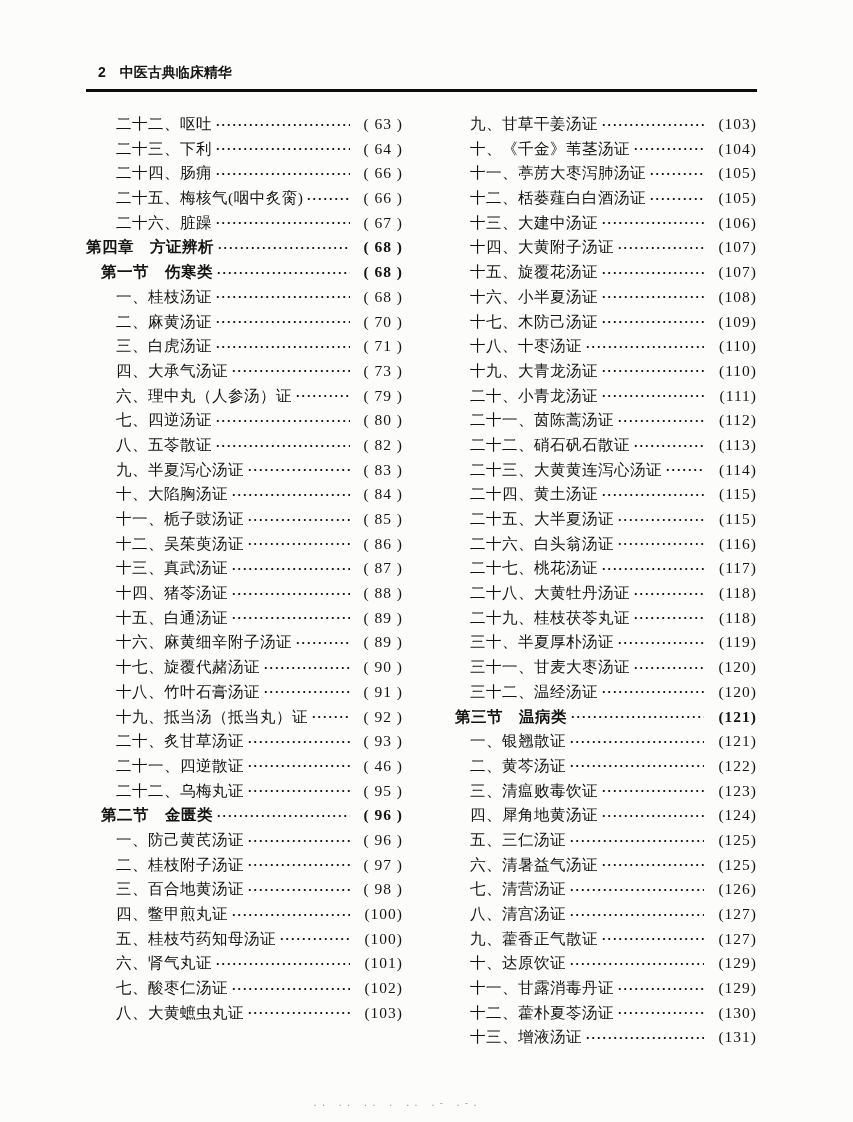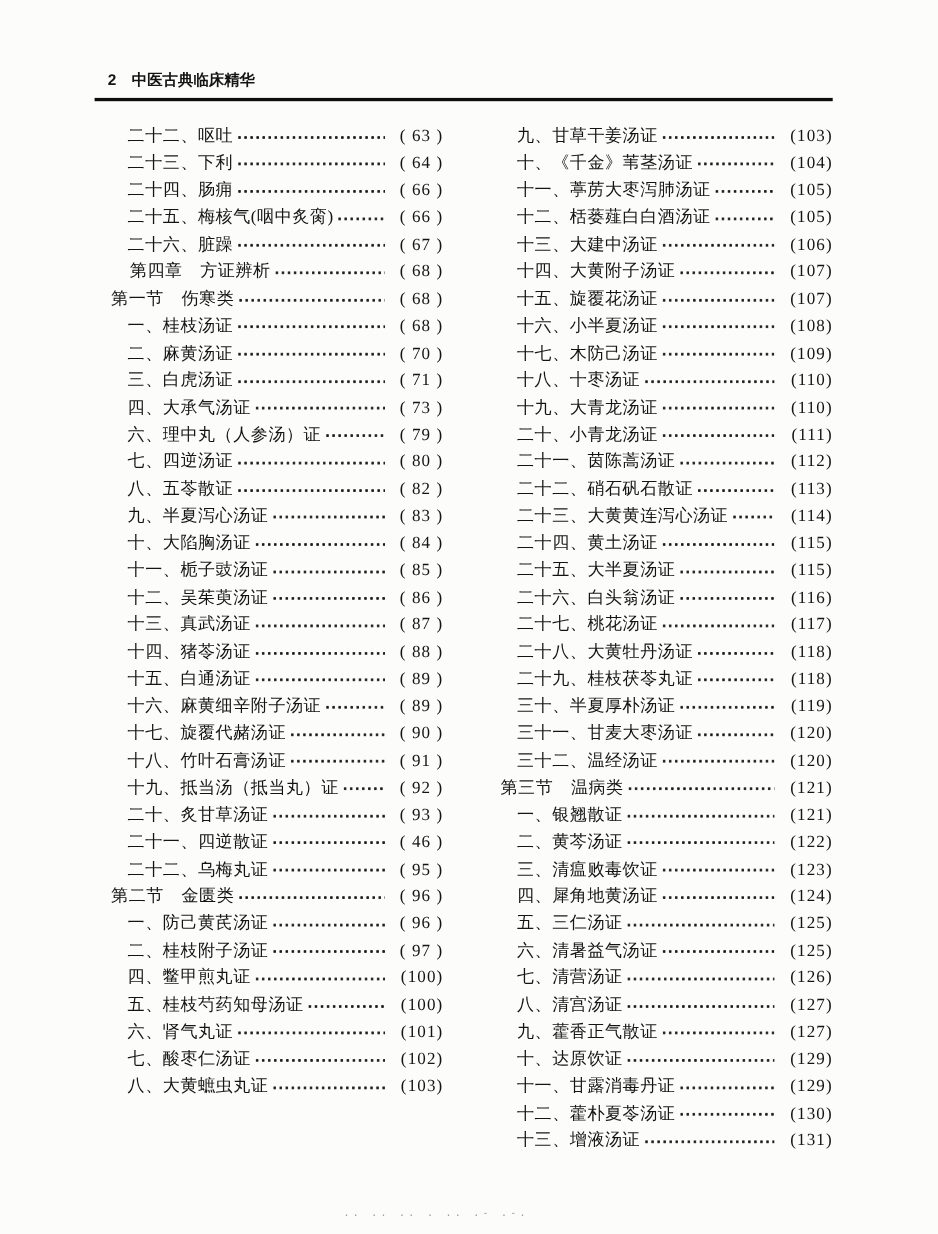--- a/index.html
+++ b/index.html
@@ -24,22 +24,22 @@
   }
   .rule { height: 3px; background: #0d0d0d; margin-top: 7px; }
   .cols { display: flex; gap: 37px; margin-top: 20px; }
   .col { flex: 1; min-width: 0; }
   .entry {
     display: flex; align-items: baseline;
     font-size: 15.5px; height: 24.7px; line-height: 24.7px;
   }
   .entry .t { white-space: nowrap; letter-spacing: 0.5px; }
   .entry.item { padding-left: 30px; }
-  .entry.section { padding-left: 15px; font-weight: normal; }
-  .entry.chapter { padding-left: 0; font-weight: normal; margin-left: 32px; }
+  .entry.section { padding-left: 15px; font-weight: bold; }
+  .entry.chapter { padding-left: 0; font-weight: bold; }
   .leader {
     flex: 1; min-width: 10px; height: 16px;
     align-self: center; margin: 0 1px 0 3px;
     background-image: radial-gradient(circle, #1c1c1c 1.05px, rgba(0,0,0,0) 1.35px);
     background-size: 5.5px 5.5px;
     background-position: left center;
     background-repeat: repeat-x;
   }
   .pg { white-space: pre; text-align: right; min-width: 52px; letter-spacing: 1px; }
   .artifact {
@@ -211,20 +211,25 @@
           <span class="t">一、防己黄芪汤证</span>
           <span class="leader"></span>
           <span class="pg">( 96 )</span>
         </div>
         <div class="entry item">
           <span class="t">二、桂枝附子汤证</span>
           <span class="leader"></span>
           <span class="pg">( 97 )</span>
         </div>
         <div class="entry item">
+          <span class="t">三、百合地黄汤证</span>
+          <span class="leader"></span>
+          <span class="pg">( 98 )</span>
+        </div>
+        <div class="entry item">
           <span class="t">四、鳖甲煎丸证</span>
           <span class="leader"></span>
           <span class="pg">(100)</span>
         </div>
         <div class="entry item">
           <span class="t">五、桂枝芍药知母汤证</span>
           <span class="leader"></span>
           <span class="pg">(100)</span>
         </div>
         <div class="entry item">

